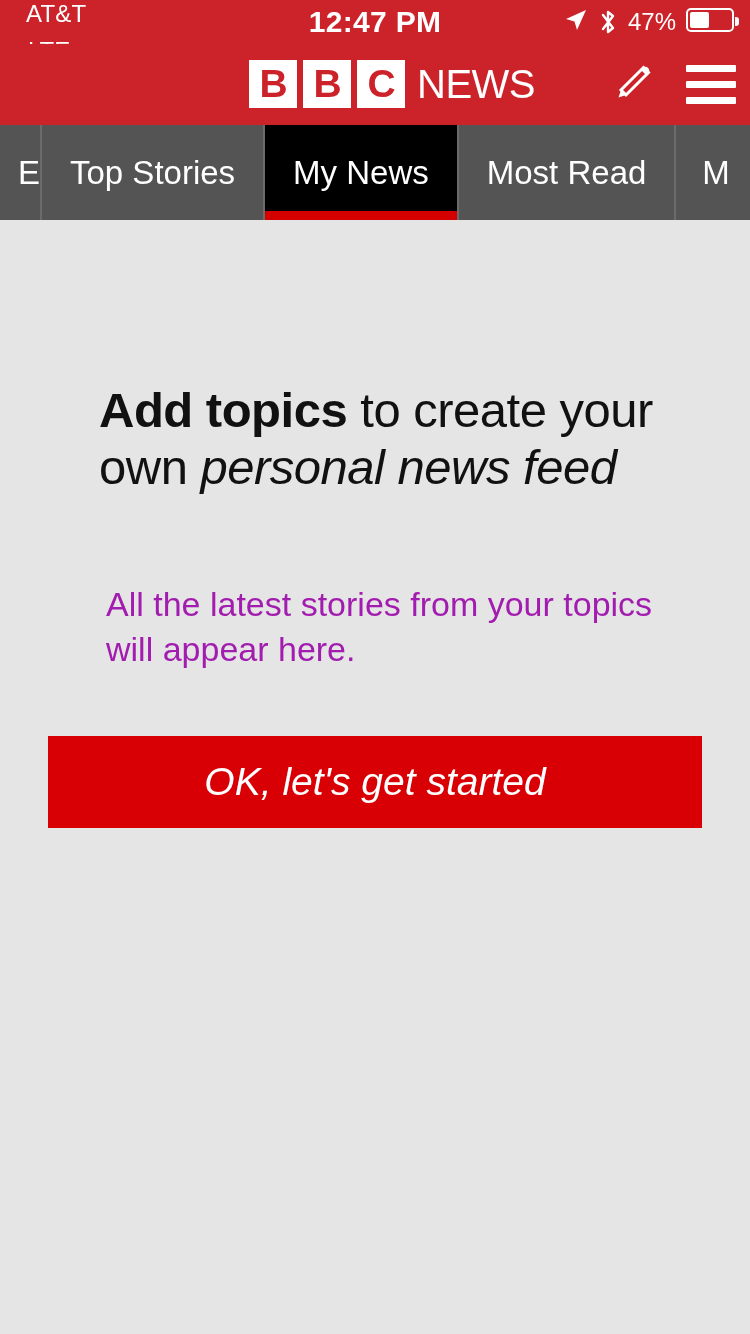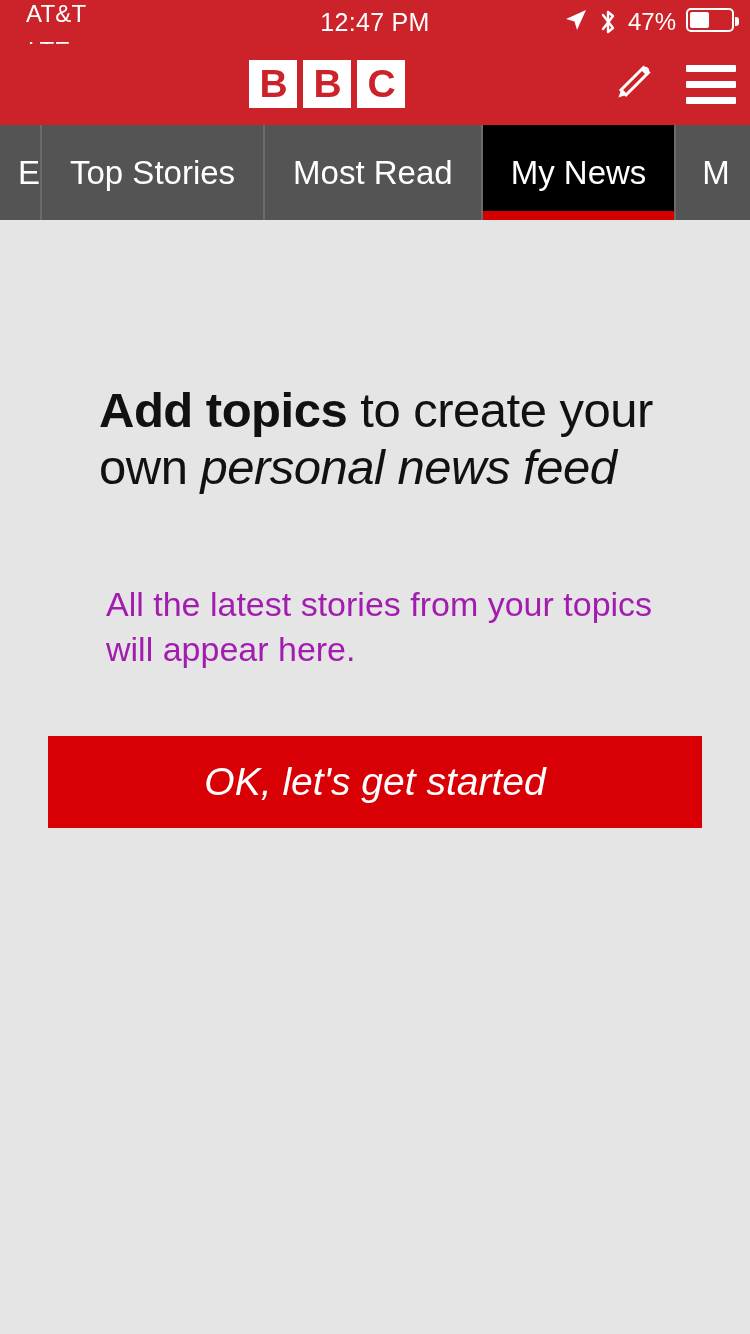--- a/index.html
+++ b/index.html
@@ -17,21 +17,21 @@
     position:absolute; top:0; left:0; width:750px; height:44px;
     background:#cc2229; color:#fff;
     display:flex; align-items:center;
   }
   .sb-left{ position:absolute; left:22px; display:flex; gap:9px;flex-direction:column; }
   .sb-dots{ display:flex; gap:7px; }
   .sb-dots i{ display:block; width:11px; height:11px; border-radius:50%; background:#fff; }
   .sb-carrier{ font-size:24px; letter-spacing:0.2px; margin-left:4px; }
   .sb-lte{ font-size:24px; margin-left:6px; }
   .sb-center{ position:absolute; left:0; width:750px; text-align:center;
-              font-size:25px; font-weight:normal; letter-spacing:0.3px; }
+              font-size:30px; font-weight:bold; letter-spacing:0.3px; }
   .sb-right{ position:absolute; right:16px; display:flex; gap:10px; }
   .sb-pct{ font-size:24px; }
   .loc-icon svg, .bt-icon svg{ display:block; }
   .battery{ position:relative; width:48px; height:24px; border:2.5px solid #fff;
             border-radius:5px; display:block; }
   .battery .fill{ position:absolute; left:2px; top:2px; bottom:2px; width:44%;
                   background:#fff; border-radius:2px; }
   .battery .nub{ position:absolute; right:-7px; top:7px; width:4px; height:9px;
                  background:#fff; border-radius:0 3px 3px 0; }
 
@@ -128,20 +128,21 @@
           <span class="nub"></span>
       </span>
     </div>
   </div>
 
   <div class="header">
     <div class="logo">
       <span class="sq">B</span>
       <span class="sq">B</span>
       <span class="sq">C</span>
+      <span class="word">NEWS</span>
     </div>
     <div class="hdr-actions">
       <div class="icon-btn">
         <span>
           <svg width="46" height="46" viewBox="0 0 46 46">
             <g fill="none" stroke="#fff" stroke-width="3">
               <path d="M33.5 7.5 L38.5 12.5 L16 35 L11 30 Z"></path>
             </g>
             <path d="M33.5 7.5 a3.6 3.6 0 0 1 5 5 L36 15 L31 10 Z" fill="#fff"></path>
             <path d="M11 30 L16 35 L8.5 37.5 Z" fill="#fff"></path>
@@ -158,26 +159,26 @@
     </div>
   </div>
 
   <div class="tabbar">
     <div class="tab partial-left">
       <span>E</span>
     </div>
     <div class="tab">
       <span>Top Stories</span>
     </div>
-    <div class="tab">
-      <span>Most Read</span>
-    </div>
     <div class="tab active">
       <span>My News</span>
       <span class="underline"></span>
+    </div>
+    <div class="tab">
+      <span>Most Read</span>
     </div>
     <div class="tab partial-right">
       <span>M</span>
     </div>
   </div>
 
   <div class="content">
     <div class="headline">
       <span class="b">Add topics</span><span> to create your own </span><span class="i">personal news feed</span>
     </div>

